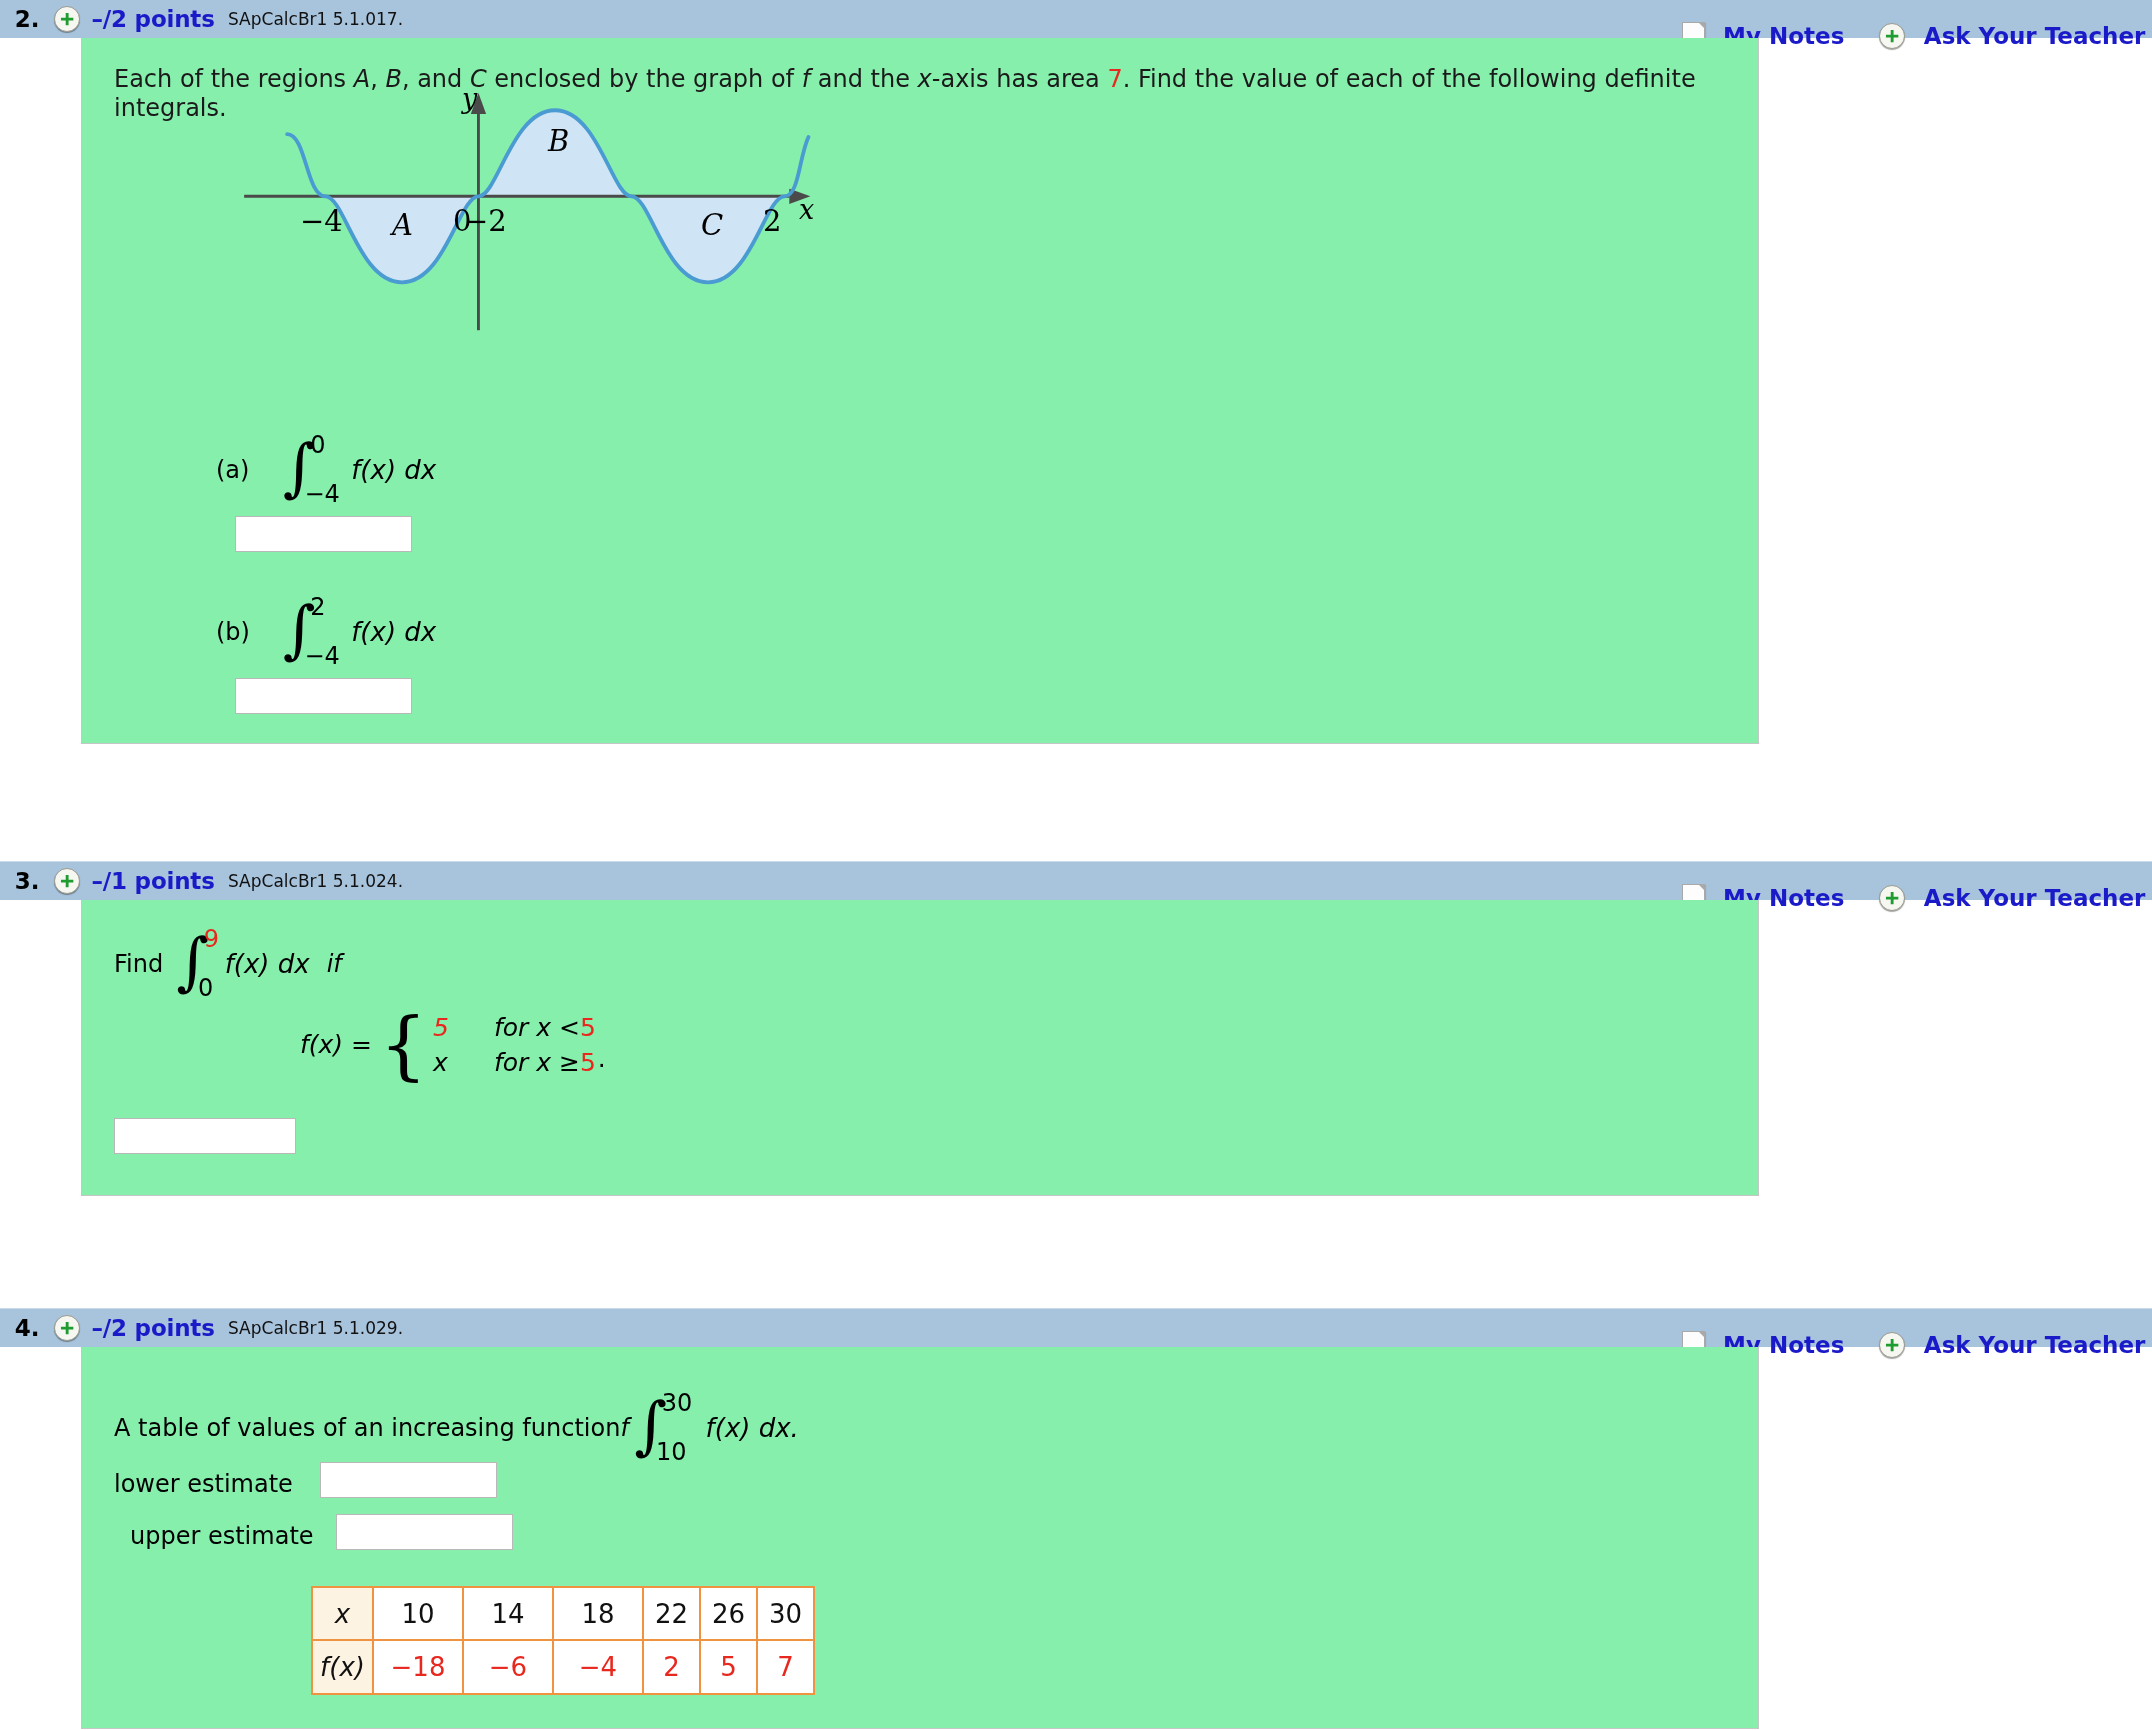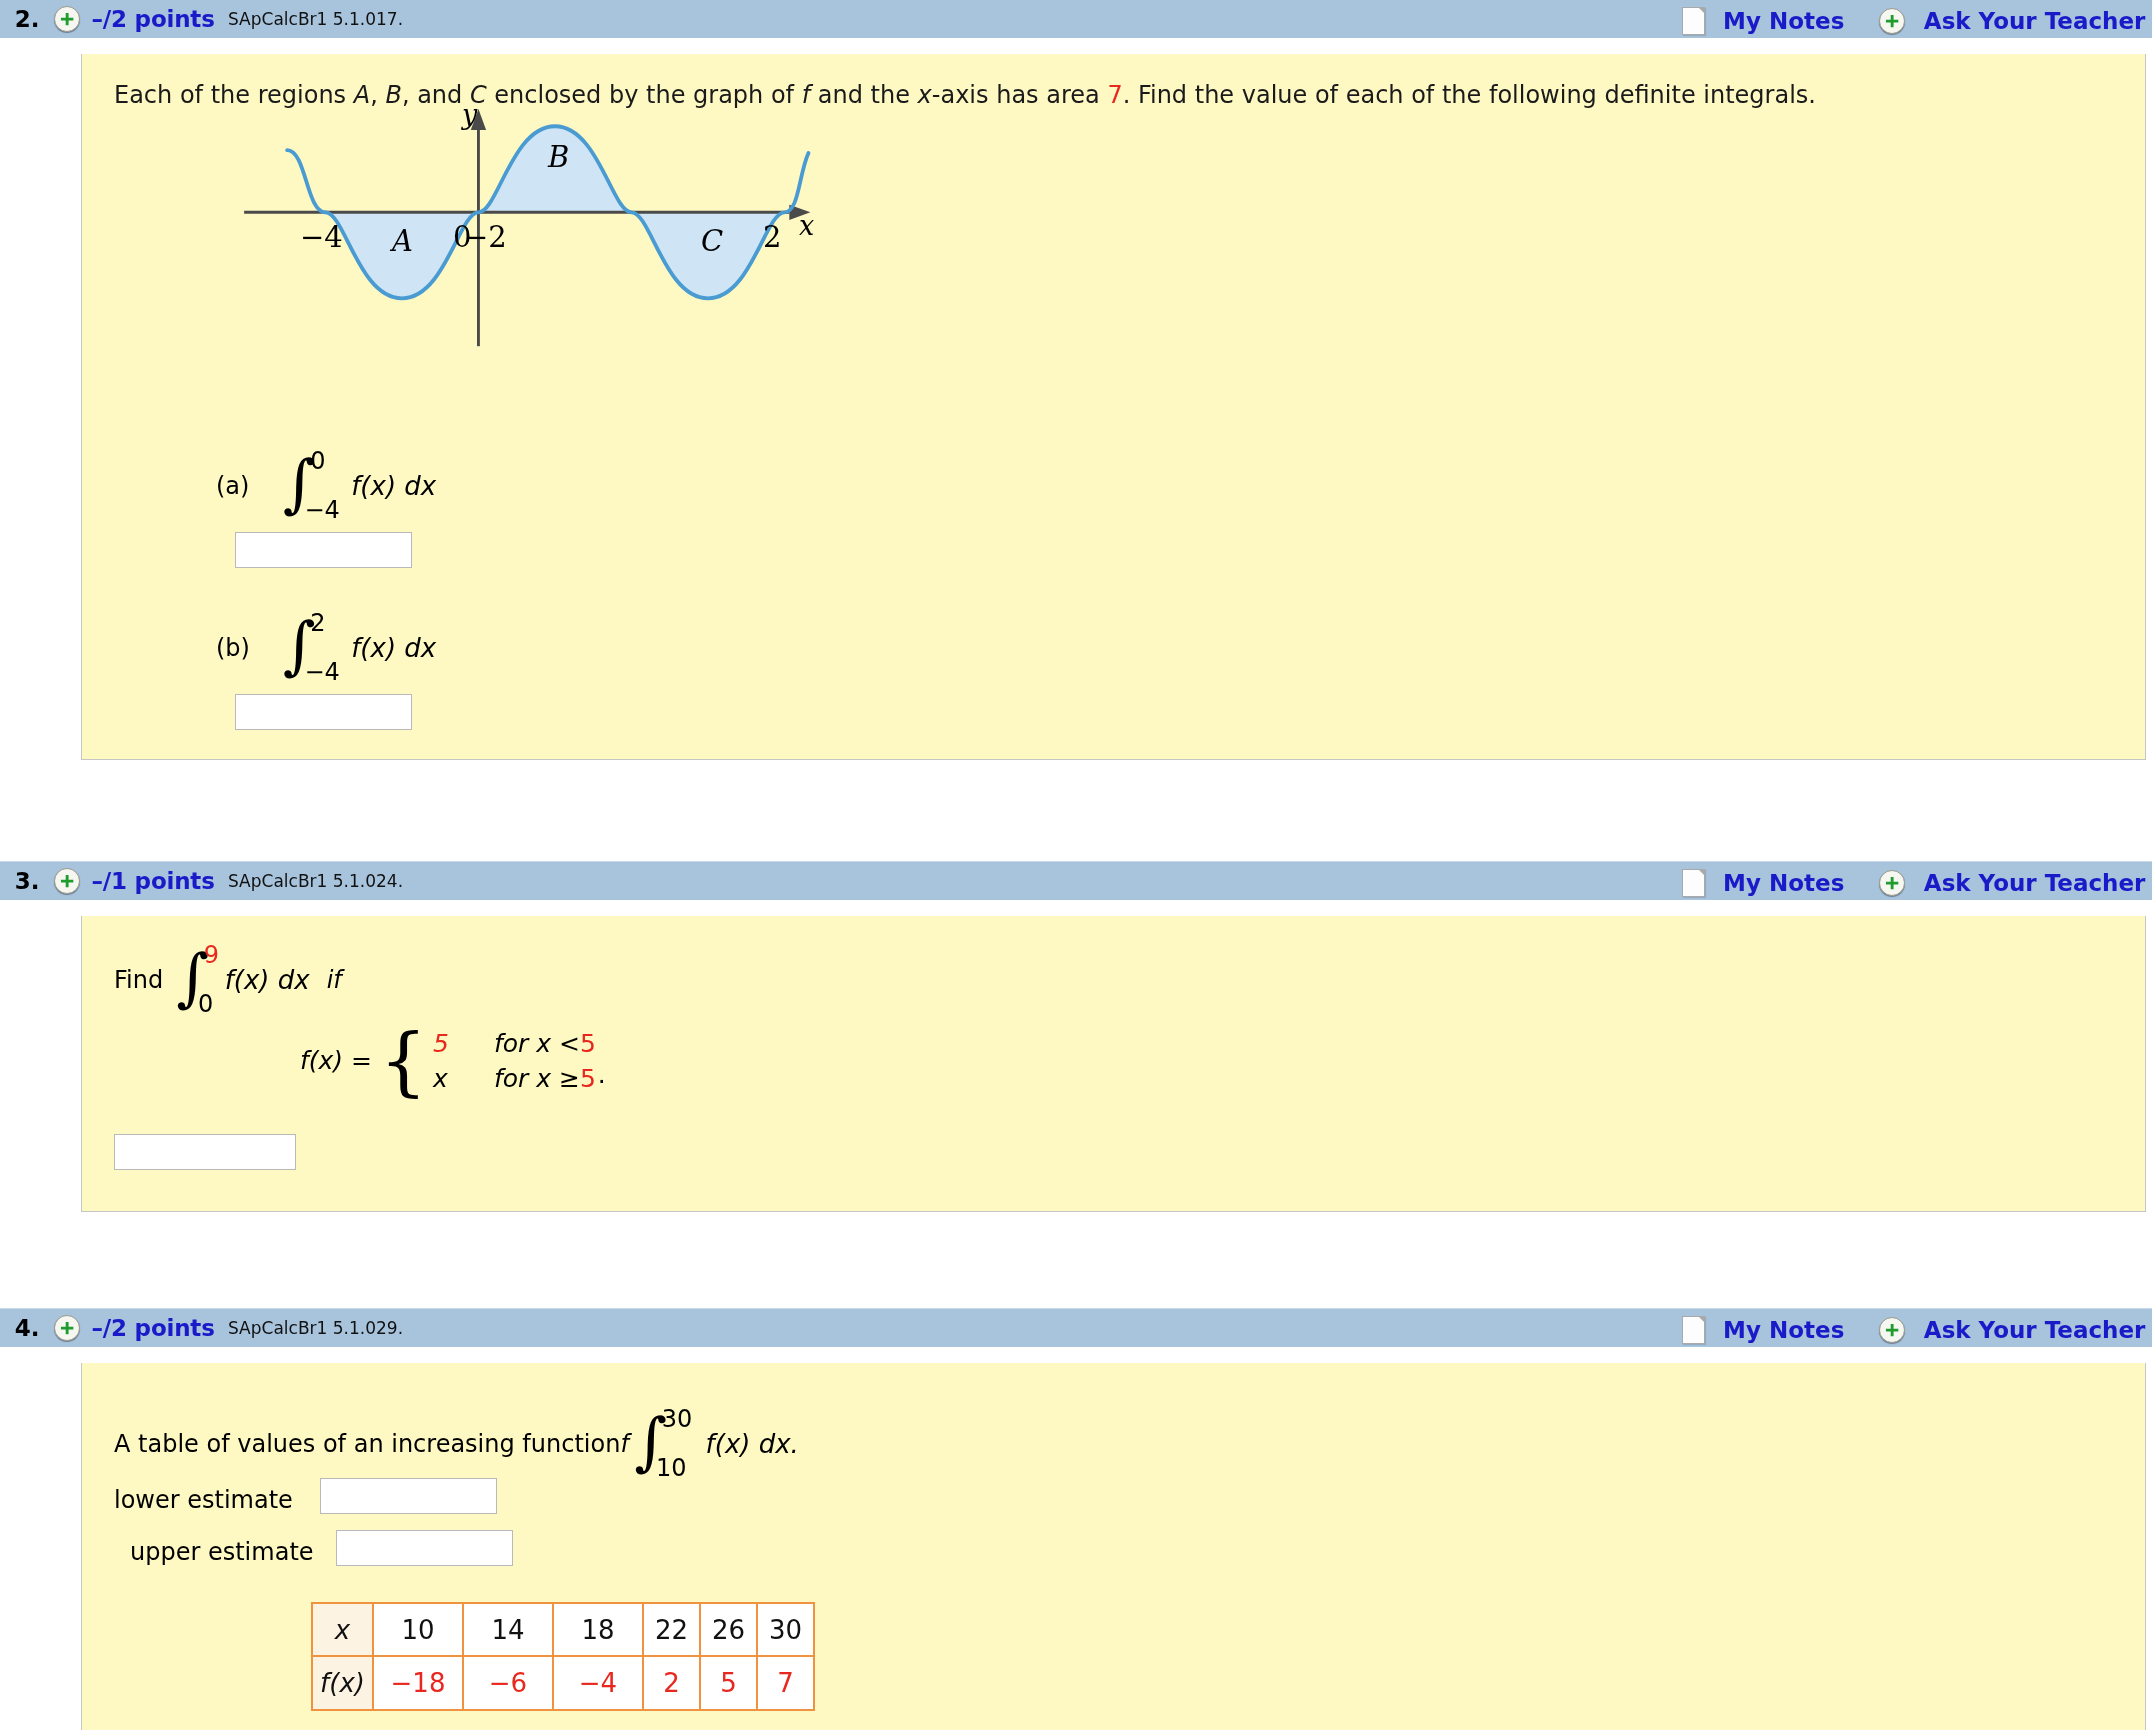--- a/index.html
+++ b/index.html
@@ -55,21 +55,21 @@
     letter-spacing: -0.2px;
     margin-right: 13.4px;
   }
   .qcode {
     color: #111;
     font-size: 17px;
   }
   .hdr-right {
     position: absolute;
     right: 7.6px;
-    top: 2px;
+    top: 17px;
     height: 38px;
     display: flex;
     align-items: center;
     gap: 8px;
   }
   .note-icon {
     width: 21px; height: 26px;
     background: #fdfdfd;
     border: 1px solid #a9a9a9;
     position: relative;
@@ -86,29 +86,28 @@
   .hdr-link {
     color: #1a1ac8;
     font-weight: bold;
     font-size: 23px;
     white-space: nowrap;
   }
   .mynotes { margin-right: 27px; }
   .hdr-right .plus-icon { margin-right: 10.5px; }
 
   .qbody {
-    background: #fef9c3;
+    background: #86efac;
     margin-left: 81px;
-    width: 2065px;
+    width: 1678px;
     border-left: 1.9px solid #c6c6c6;
     border-right: 1.9px solid #c6c6c6;
     border-bottom: 1.9px solid #c6c6c6;
     box-sizing: border-box;
     position: relative;
-    margin-top: 16px;
   }
 
   .prompt {
     font-size: 24px;
     color: #1a1a1a;
     padding: 27px 0 0 32px;
     line-height: 1.2;
   }
   .it { font-style: italic; }
   .red { color: #e8281e; }

